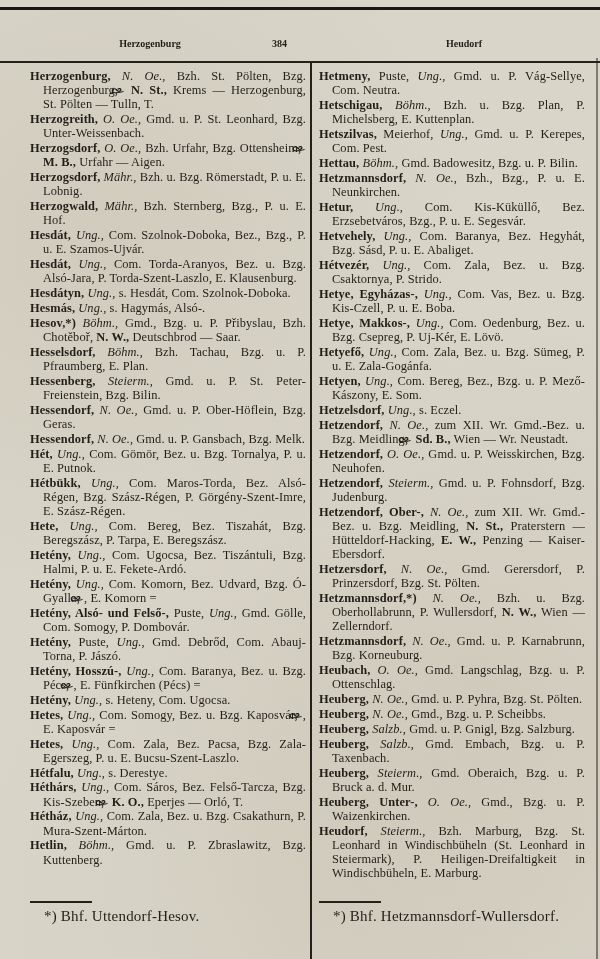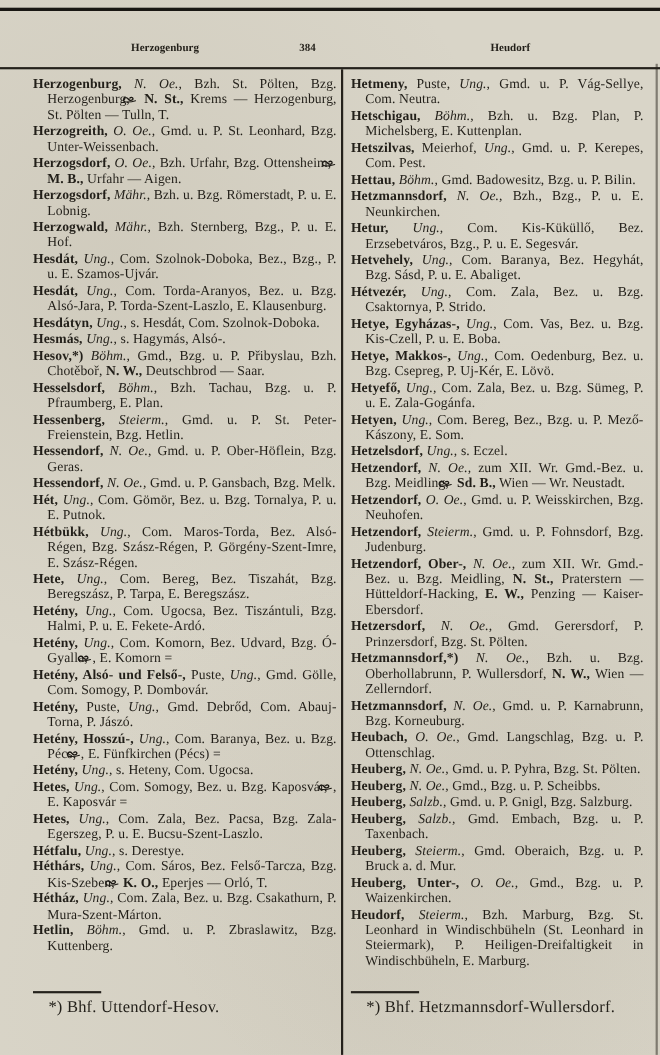--- a/index.html
+++ b/index.html
@@ -63,21 +63,21 @@
           <path d="M3.5 9.5 C8 10.3 16 9.6 21 7.8" fill="none" stroke="currentColor" stroke-width="1.6" stroke-linecap="round"></path>
         </svg></span><span class="b"> M. B.,</span><span class="p"> Urfahr — Aigen.</span></p>
     <p class="entry"><span class="b">Herzogsdorf,</span><span class="i"> Mähr.,</span><span class="p"> Bzh. u. Bzg. Römerstadt, P. u. E. Lobnig.</span></p>
     <p class="entry"><span class="b">Herzogwald,</span><span class="i"> Mähr.,</span><span class="p"> Bzh. Sternberg, Bzg., P. u. E. Hof.</span></p>
     <p class="entry"><span class="b">Hesdát,</span><span class="i"> Ung.,</span><span class="p"> Com. Szolnok-Doboka, Bez., Bzg., P. u. E. Szamos-Ujvár.</span></p>
     <p class="entry"><span class="b">Hesdát,</span><span class="i"> Ung.,</span><span class="p"> Com. Torda-Aranyos, Bez. u. Bzg. Alsó-Jara, P. Torda-Szent-Laszlo, E. Klausenburg.</span></p>
     <p class="entry"><span class="b">Hesdátyn,</span><span class="i"> Ung.,</span><span class="p"> s. Hesdát, Com. Szolnok-Doboka.</span></p>
     <p class="entry"><span class="b">Hesmás,</span><span class="i"> Ung.,</span><span class="p"> s. Hagymás, Alsó-.</span></p>
     <p class="entry"><span class="b">Hesov,*)</span><span class="i"> Böhm.,</span><span class="p"> Gmd., Bzg. u. P. Přibyslau, Bzh. Chotěboř, </span><span class="b">N. W.,</span><span class="p"> Deutschbrod — Saar.</span></p>
     <p class="entry"><span class="b">Hesselsdorf,</span><span class="i"> Böhm.,</span><span class="p"> Bzh. Tachau, Bzg. u. P. Pfraumberg, E. Plan.</span></p>
-    <p class="entry"><span class="b">Hessenberg,</span><span class="i"> Steierm.,</span><span class="p"> Gmd. u. P. St. Peter-Freienstein, Bzg. Hetlin.</span></p>
+    <p class="entry"><span class="b">Hessenberg,</span><span class="i"> Steierm.,</span><span class="p"> Gmd. u. P. St. Peter-Freienstein, Bzg. Bilin.</span></p>
     <p class="entry"><span class="b">Hessendorf,</span><span class="i"> N. Oe.,</span><span class="p"> Gmd. u. P. Ober-Höflein, Bzg. Geras.</span></p>
     <p class="entry"><span class="b">Hessendorf,</span><span class="i"> N. Oe.,</span><span class="p"> Gmd. u. P. Gansbach, Bzg. Melk.</span></p>
     <p class="entry"><span class="b">Hét,</span><span class="i"> Ung.,</span><span class="p"> Com. Gömör, Bez. u. Bzg. Tornalya, P. u. E. Putnok.</span></p>
     <p class="entry"><span class="b">Hétbükk,</span><span class="i"> Ung.,</span><span class="p"> Com. Maros-Torda, Bez. Alsó-Régen, Bzg. Szász-Régen, P. Görgény-Szent-Imre, E. Szász-Régen.</span></p>
     <p class="entry"><span class="b">Hete,</span><span class="i"> Ung.,</span><span class="p"> Com. Bereg, Bez. Tiszahát, Bzg. Beregszász, P. Tarpa, E. Beregszász.</span></p>
     <p class="entry"><span class="b">Hetény,</span><span class="i"> Ung.,</span><span class="p"> Com. Ugocsa, Bez. Tiszántuli, Bzg. Halmi, P. u. E. Fekete-Ardó.</span></p>
     <p class="entry"><span class="b">Hetény,</span><span class="i"> Ung.,</span><span class="p"> Com. Komorn, Bez. Udvard, Bzg. Ó-Gyalla, </span><span class="ph"><svg viewBox="0 0 24 12" width="14" height="9" aria-hidden="true">
           <path d="M3.5 9.5 C0.8 6.5 2.2 3 6 3 C9.5 3 9.5 7 12.8 7.3 C16 7.6 17.4 5.8 16.8 4.1 C16.2 2.4 13.6 2.3 12.2 3.5" fill="none" stroke="currentColor" stroke-width="2.1" stroke-linecap="round"></path>
           <path d="M3.5 9.5 C8 10.3 16 9.6 21 7.8" fill="none" stroke="currentColor" stroke-width="1.6" stroke-linecap="round"></path>
         </svg></span><span class="p">, E. Komorn =</span></p>

